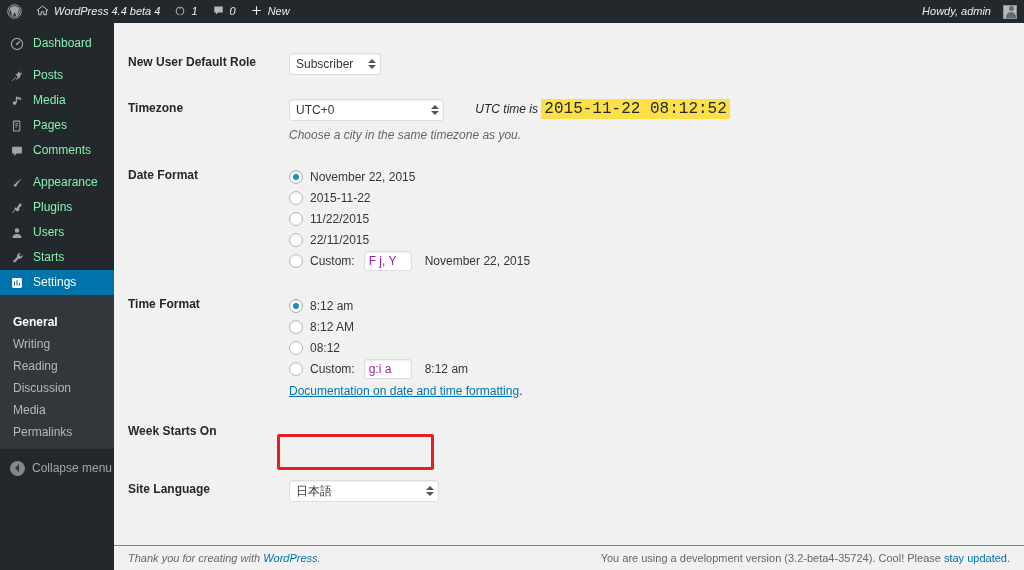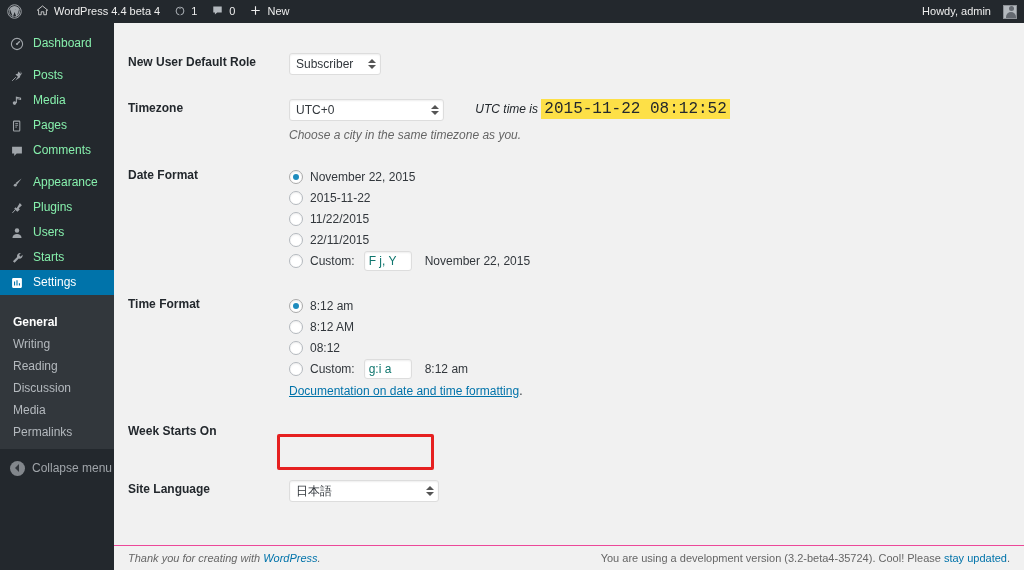--- a/index.html
+++ b/index.html
@@ -19,21 +19,21 @@
     color: #eee;
     font-size: 11px;
     display: flex; align-items: center;
     z-index: 50;
   }
   .ab-item {
     display: flex; align-items: center; gap: 5px;
     height: 23px; padding: 0 7px;
     color: #eee; white-space: nowrap;
   }
-  .ab-item .lbl { line-height: 23px; }
+  .ab-item .lbl { line-height: 23px; font-style: italic; }
   #adminbar .ab-right { margin-left: auto; display: flex; align-items: center; }
   .avatar-box {
     width: 14px; height: 14px; margin-left: 7px;
     background: #b4b9be; border: 1px solid #8d9196;
     display: flex; align-items: flex-end; justify-content: center;
     overflow: hidden;
   }
   .avatar-wrap { position: relative; width: 14px; height: 14px; }
   .wp-logo svg { display: block; }
 
@@ -149,21 +149,21 @@
   .radio.checked { border-color: #aaa; }
   .radio.checked::after {
     content: ""; position: absolute; left: 50%; top: 50%;
     width: 6px; height: 6px; margin: -3px 0 0 -3px;
     border-radius: 50%; background: #1e8cbe;
   }
   .rlabel { font-size: 12px; color: #32373c; }
   .rgroup { margin-bottom: 0; }
   .custom-input {
     font-family: "Liberation Sans", sans-serif;
-    font-size: 12px; color: #0f766e;
+    font-size: 12px; color: #a21caf;
     width: 48px; height: 20px;
     border: 1px solid #ddd; border-radius: 3px;
     background: #fff;
     box-shadow: 0 1px 2px rgba(0,0,0,.07) inset;
     padding: 0 4px; margin: 0 6px 0 2px;
   }
   .doc-link {
     color: #0073aa; text-decoration: underline;
     font-size: 12px;
   }

